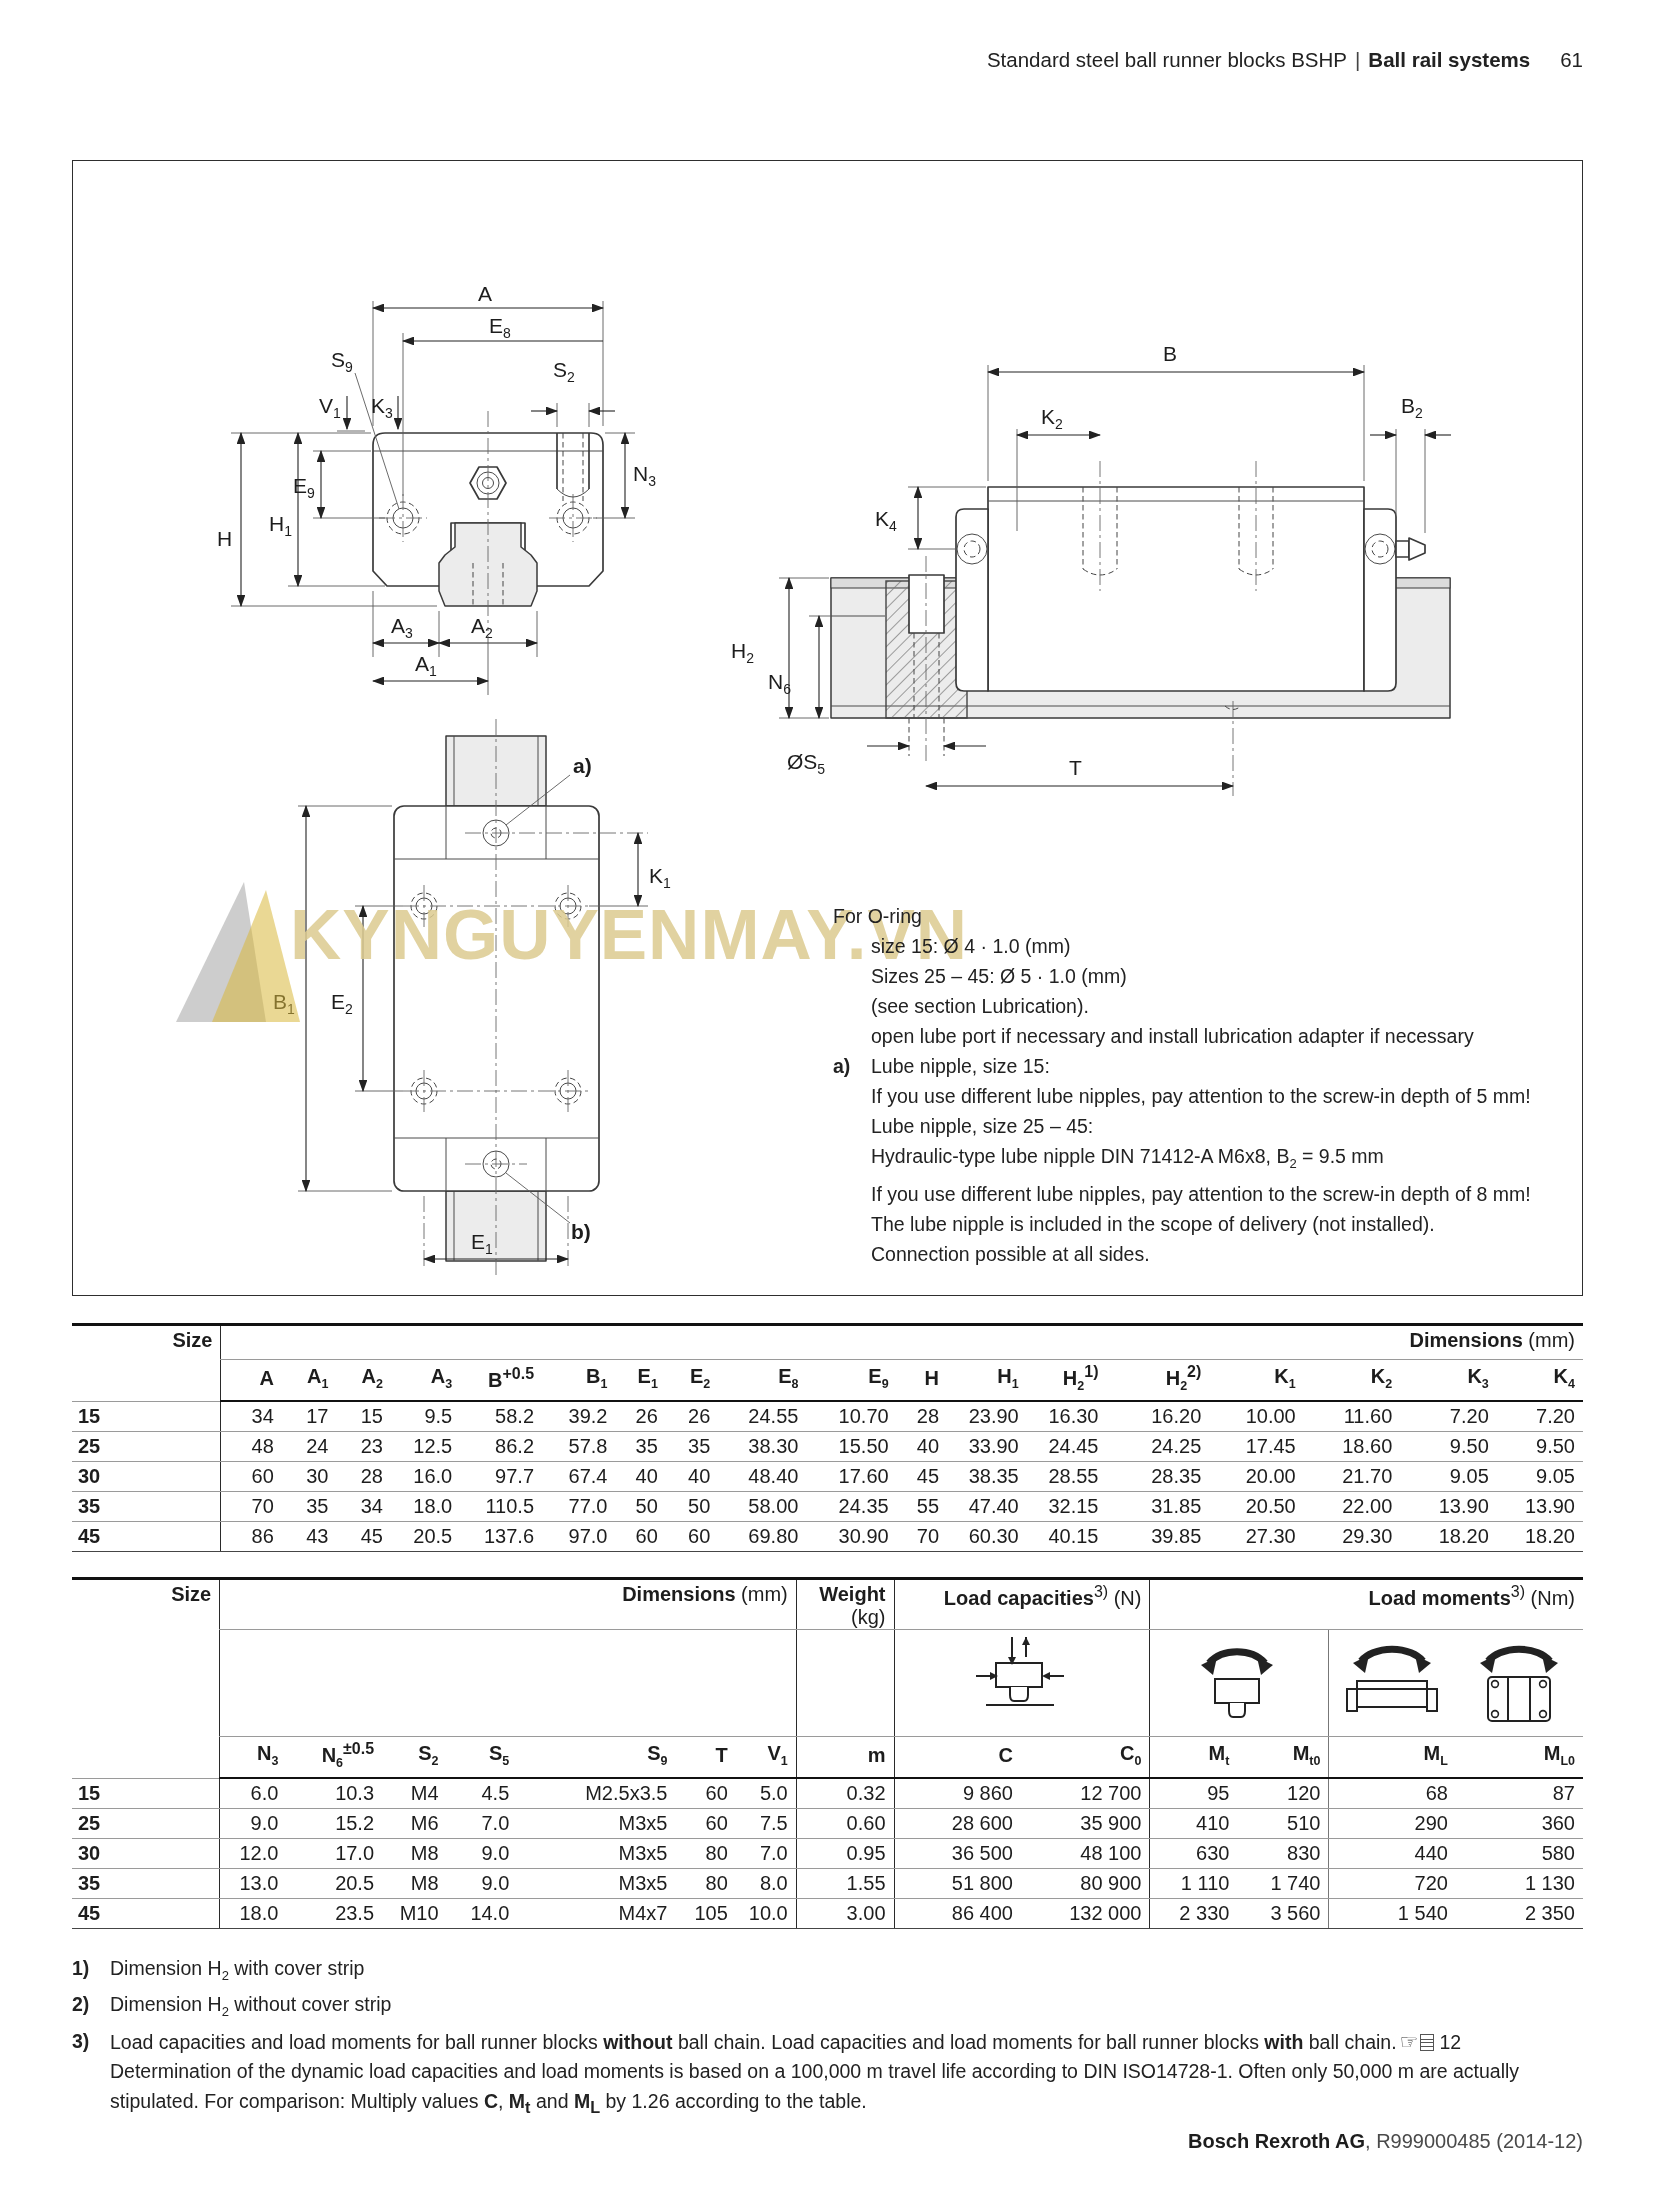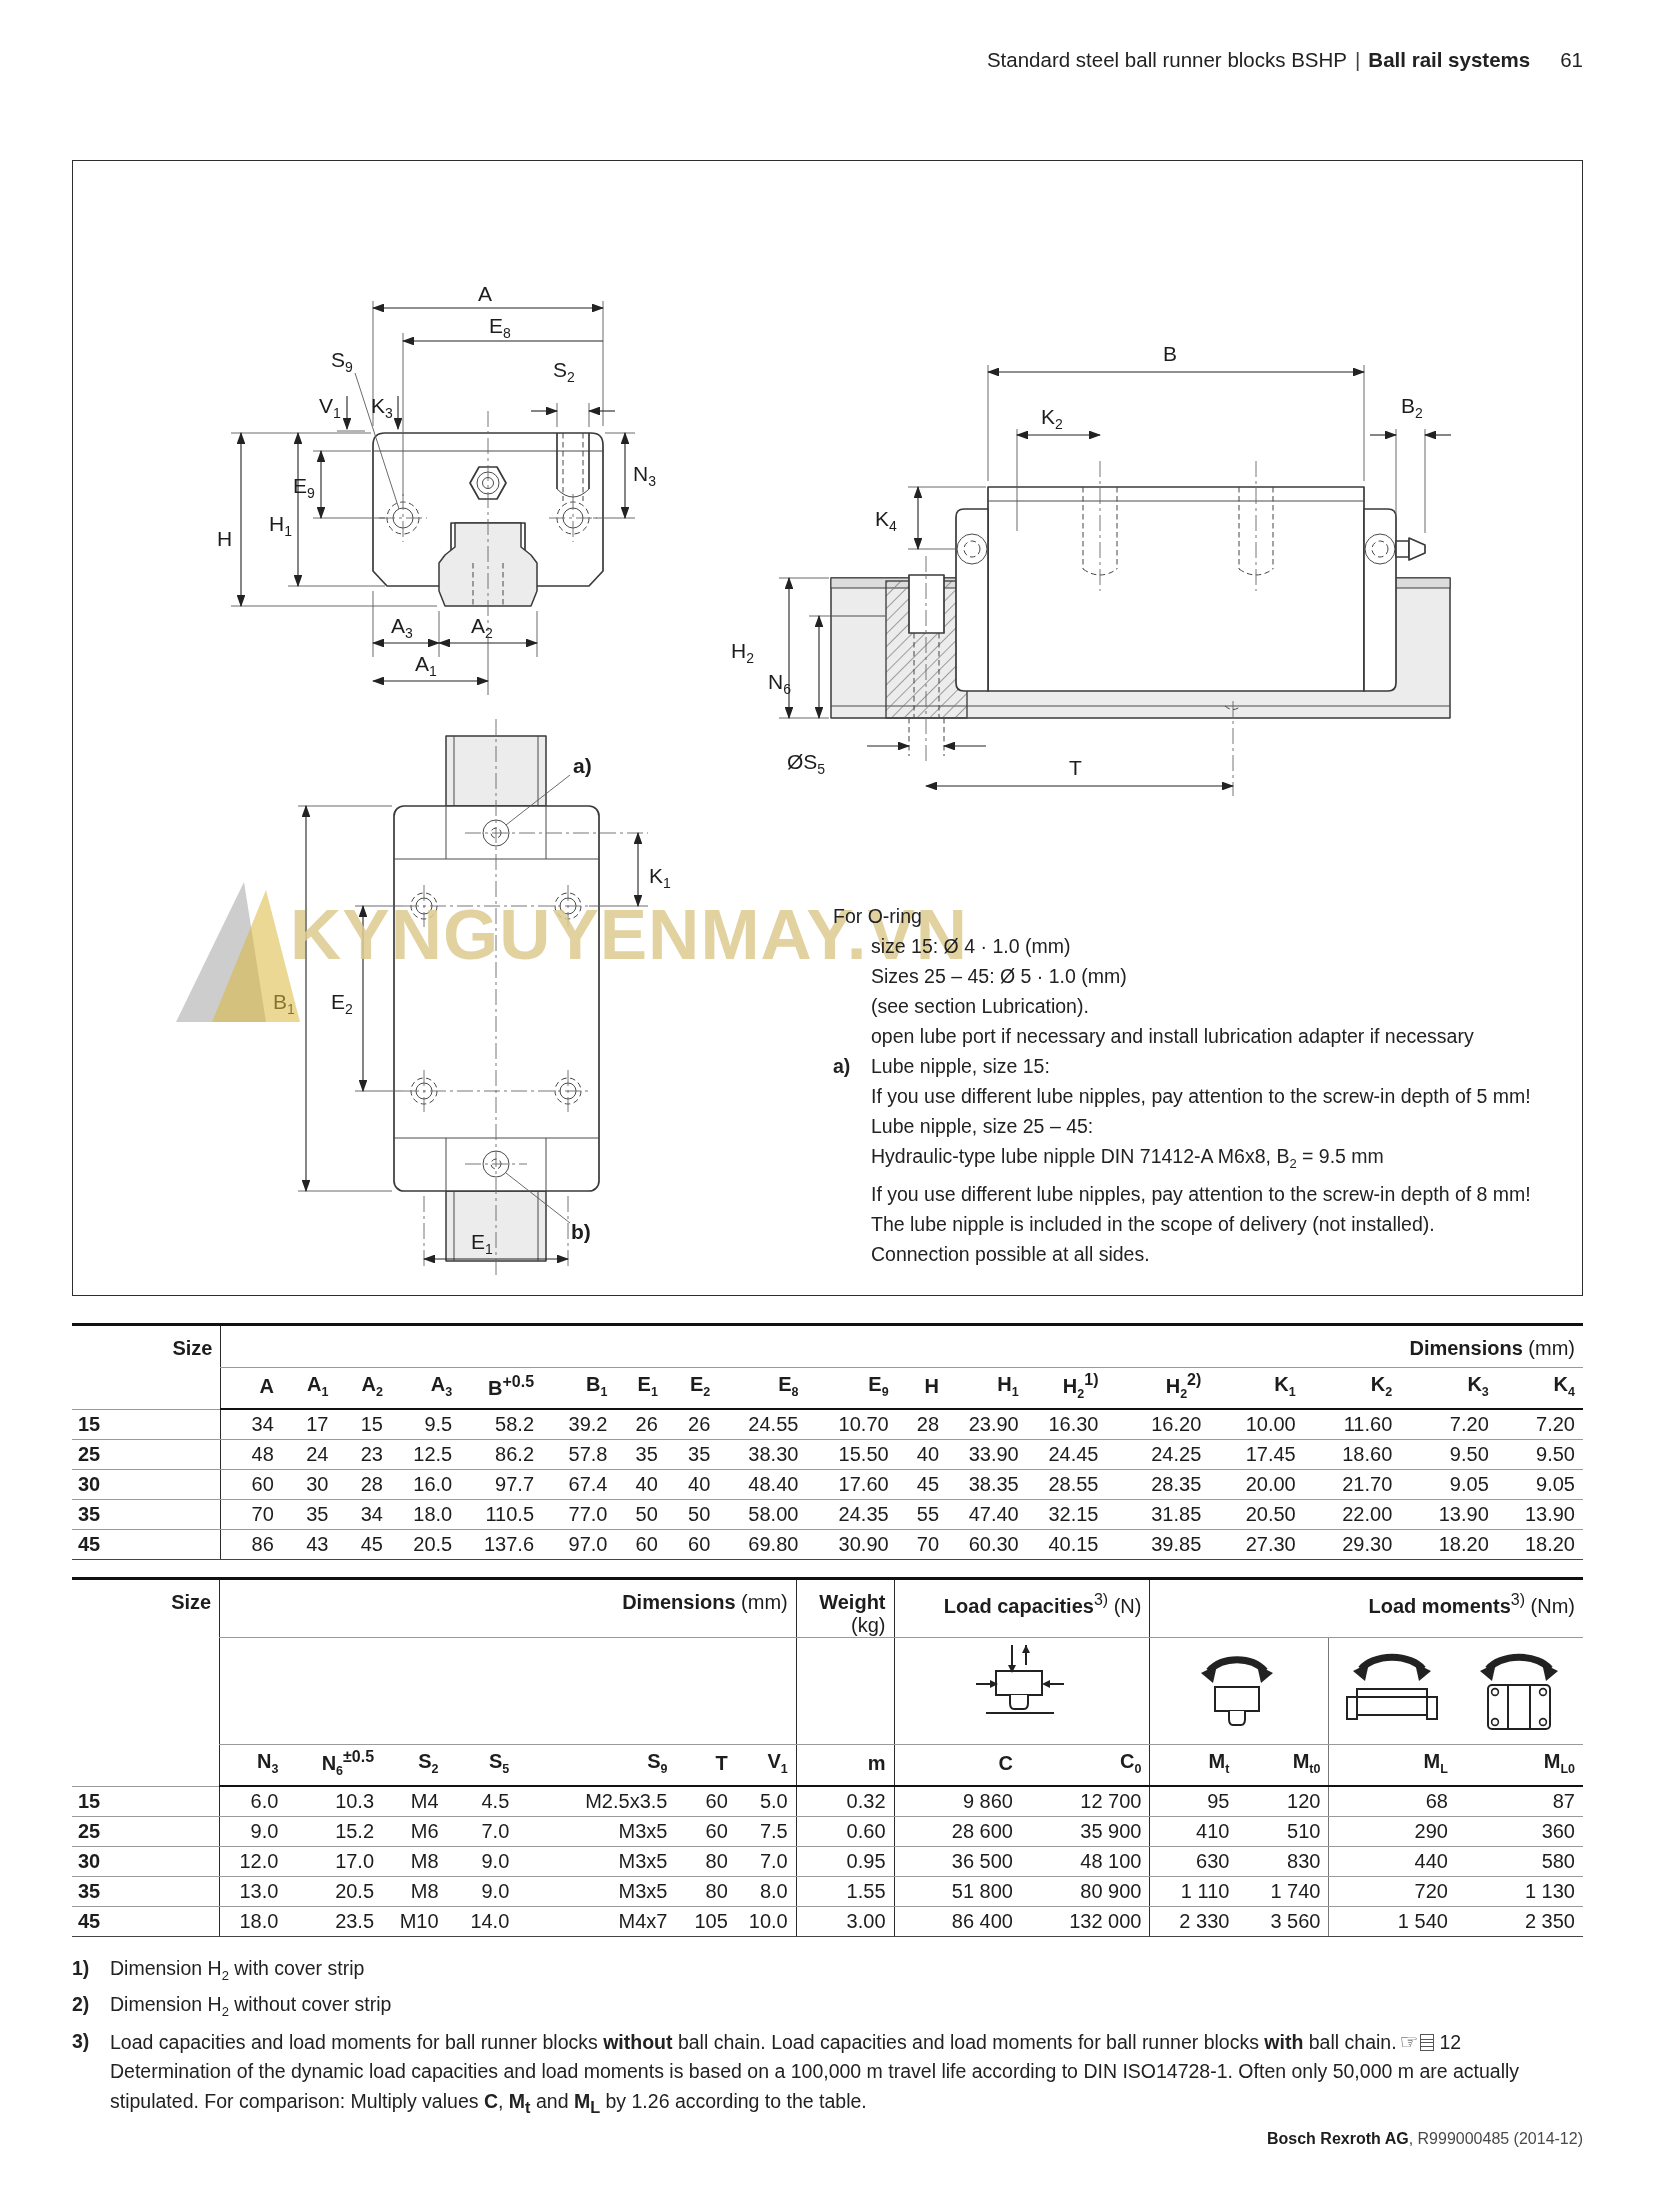--- a/index.html
+++ b/index.html
@@ -22,21 +22,21 @@
   .note-line{position:relative;}
   .note-line.ind{padding-left:38px;}
   .note-line .pfx{position:absolute;left:0;top:0;font-weight:bold;}
   .note-line sub{font-size:13px;}
   
   .dtable{position:absolute;left:72px;width:1511px;border-collapse:collapse;table-layout:fixed;
           font-size:20px;color:#1d1d1d;}
   #table1{top:1323px;}
   #table2{top:1577px;}
   .dtable td,.dtable th{padding:0 8px 0 4px;vertical-align:bottom;overflow:hidden;white-space:nowrap;}
-  .dtable .grp-row td{border-top:3px solid #111;vertical-align:top;padding-top:11px;height:30px;}
+  .dtable .grp-row td{border-top:3px solid #111;vertical-align:top;padding-top:3px;height:30px;}
   .dtable .sym-row td{border-bottom:2.5px solid #111;padding-bottom:4px;font-weight:bold;text-align:right;height:36px;}
   .dtable .icon-row td{height:106px;text-align:center;vertical-align:middle;}
   .dtable tbody td{border-bottom:1px solid #9a9a9a;height:29px;text-align:right;vertical-align:middle;}
   .dtable tbody tr:last-child td{border-bottom:1.6px solid #454545;}
   .dtable .size-cell{font-weight:bold;text-align:left;padding-left:6px;}
   .dtable .hdr-bold{font-weight:bold;}
   .dtable sub{font-size:12.5px;}
   .dtable sup{font-size:16px;}
   .vl{border-left:1.5px solid #2a2a2a;}
   .vl2{border-left:1px solid #777;}
@@ -46,21 +46,21 @@
   #footnotes{position:absolute;left:72px;top:1954px;width:1511px;font-size:19.5px;line-height:29.5px;color:#222;z-index:3;}
   .fn-line{position:relative;padding-left:38px;}
   .fn-line .fn-num{position:absolute;left:0;top:0;font-weight:bold;}
   .fn-line b{font-weight:bold;}
   .fn-line sub{font-size:13px;}
   .fn-extra{padding-left:38px;}
   .doc-ic{display:inline-block;width:12px;height:15px;border:1.4px solid #555;margin:0 5px 0 2px;vertical-align:-2px;
       background:linear-gradient(#fff 24%,#555 24%,#555 31%,#fff 31%,#fff 48%,#555 48%,#555 55%,#fff 55%,#fff 72%,#555 72%,#555 79%,#fff 79%);}
   .hand{font-size:21px;color:#333;margin-left:3px;}
   
-  #pg-footer{position:absolute;left:72px;top:2130px;width:1511px;text-align:right;font-size:16px;color:#4a4a4a;}
+  #pg-footer{position:absolute;left:72px;top:2130px;width:1511px;text-align:right;font-size:20px;color:#4a4a4a;}
   #pg-footer .bold{font-weight:bold;color:#1d1d1d;}
   
   svg text{font-family:"Liberation Sans","DejaVu Sans",sans-serif;font-size:21px;fill:#1d1d1d;}
   svg .sub{font-size:14px;}
   svg .blbl{font-weight:bold;}
 </style>
 </head>
 <body>
 
 <div id="page">

